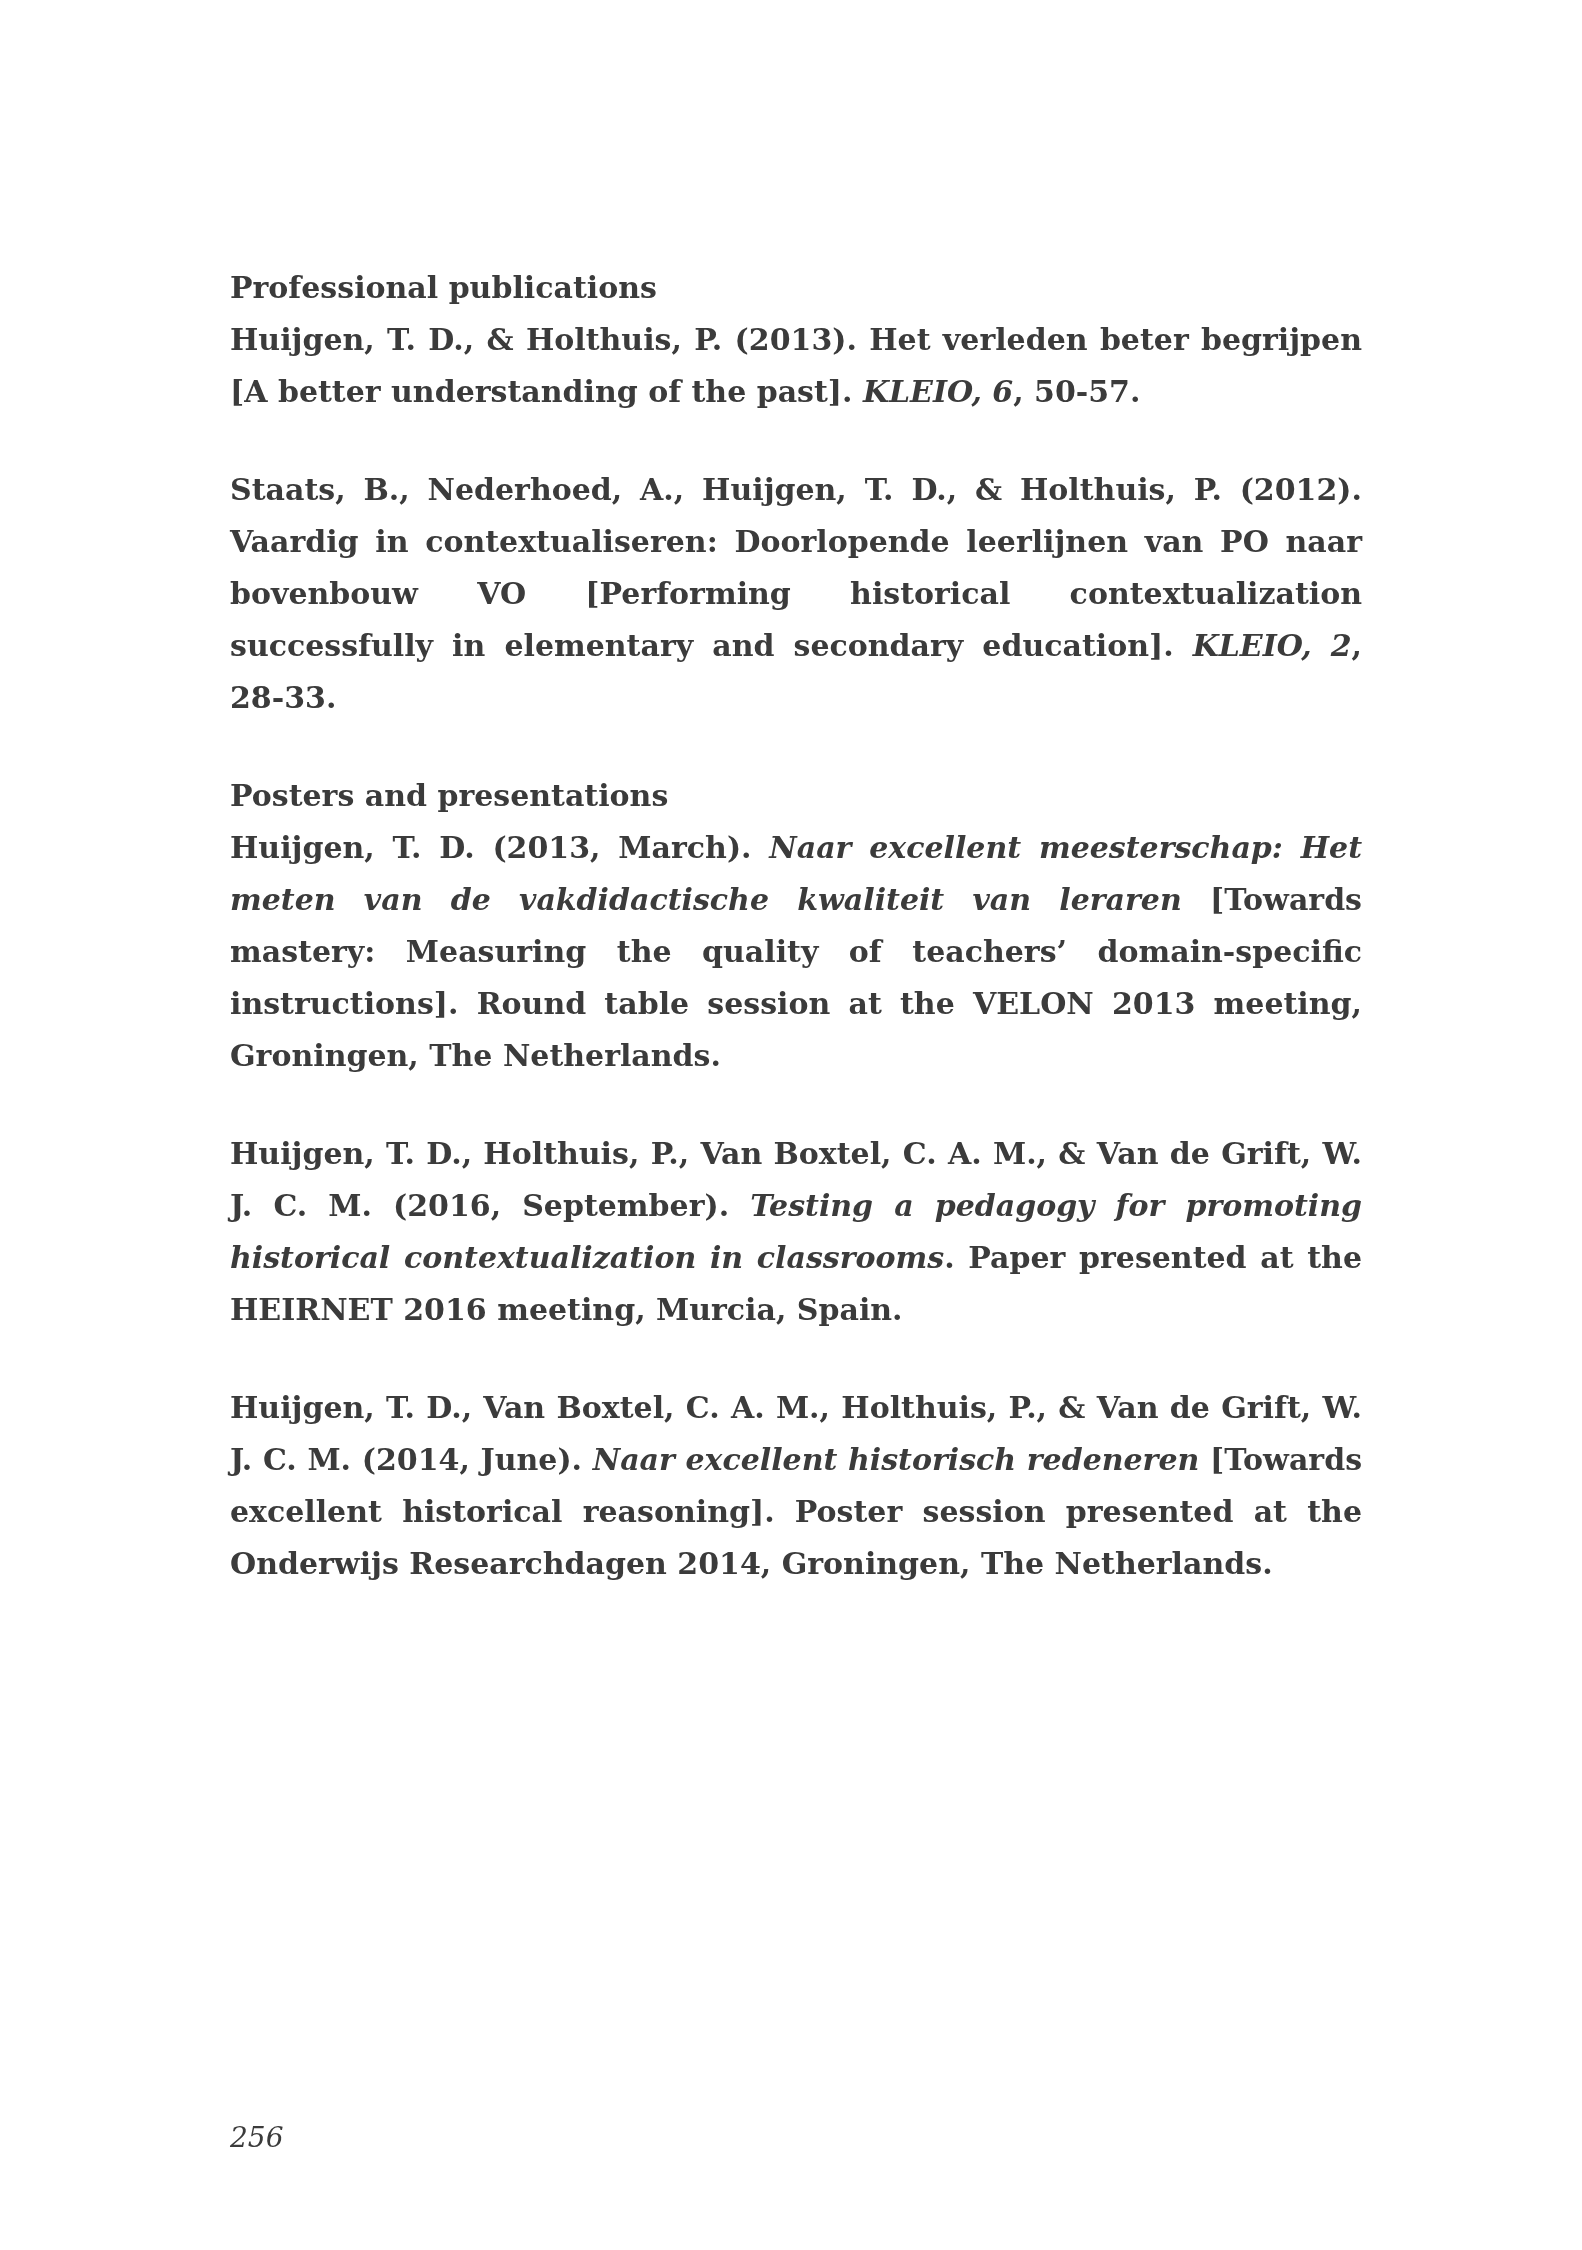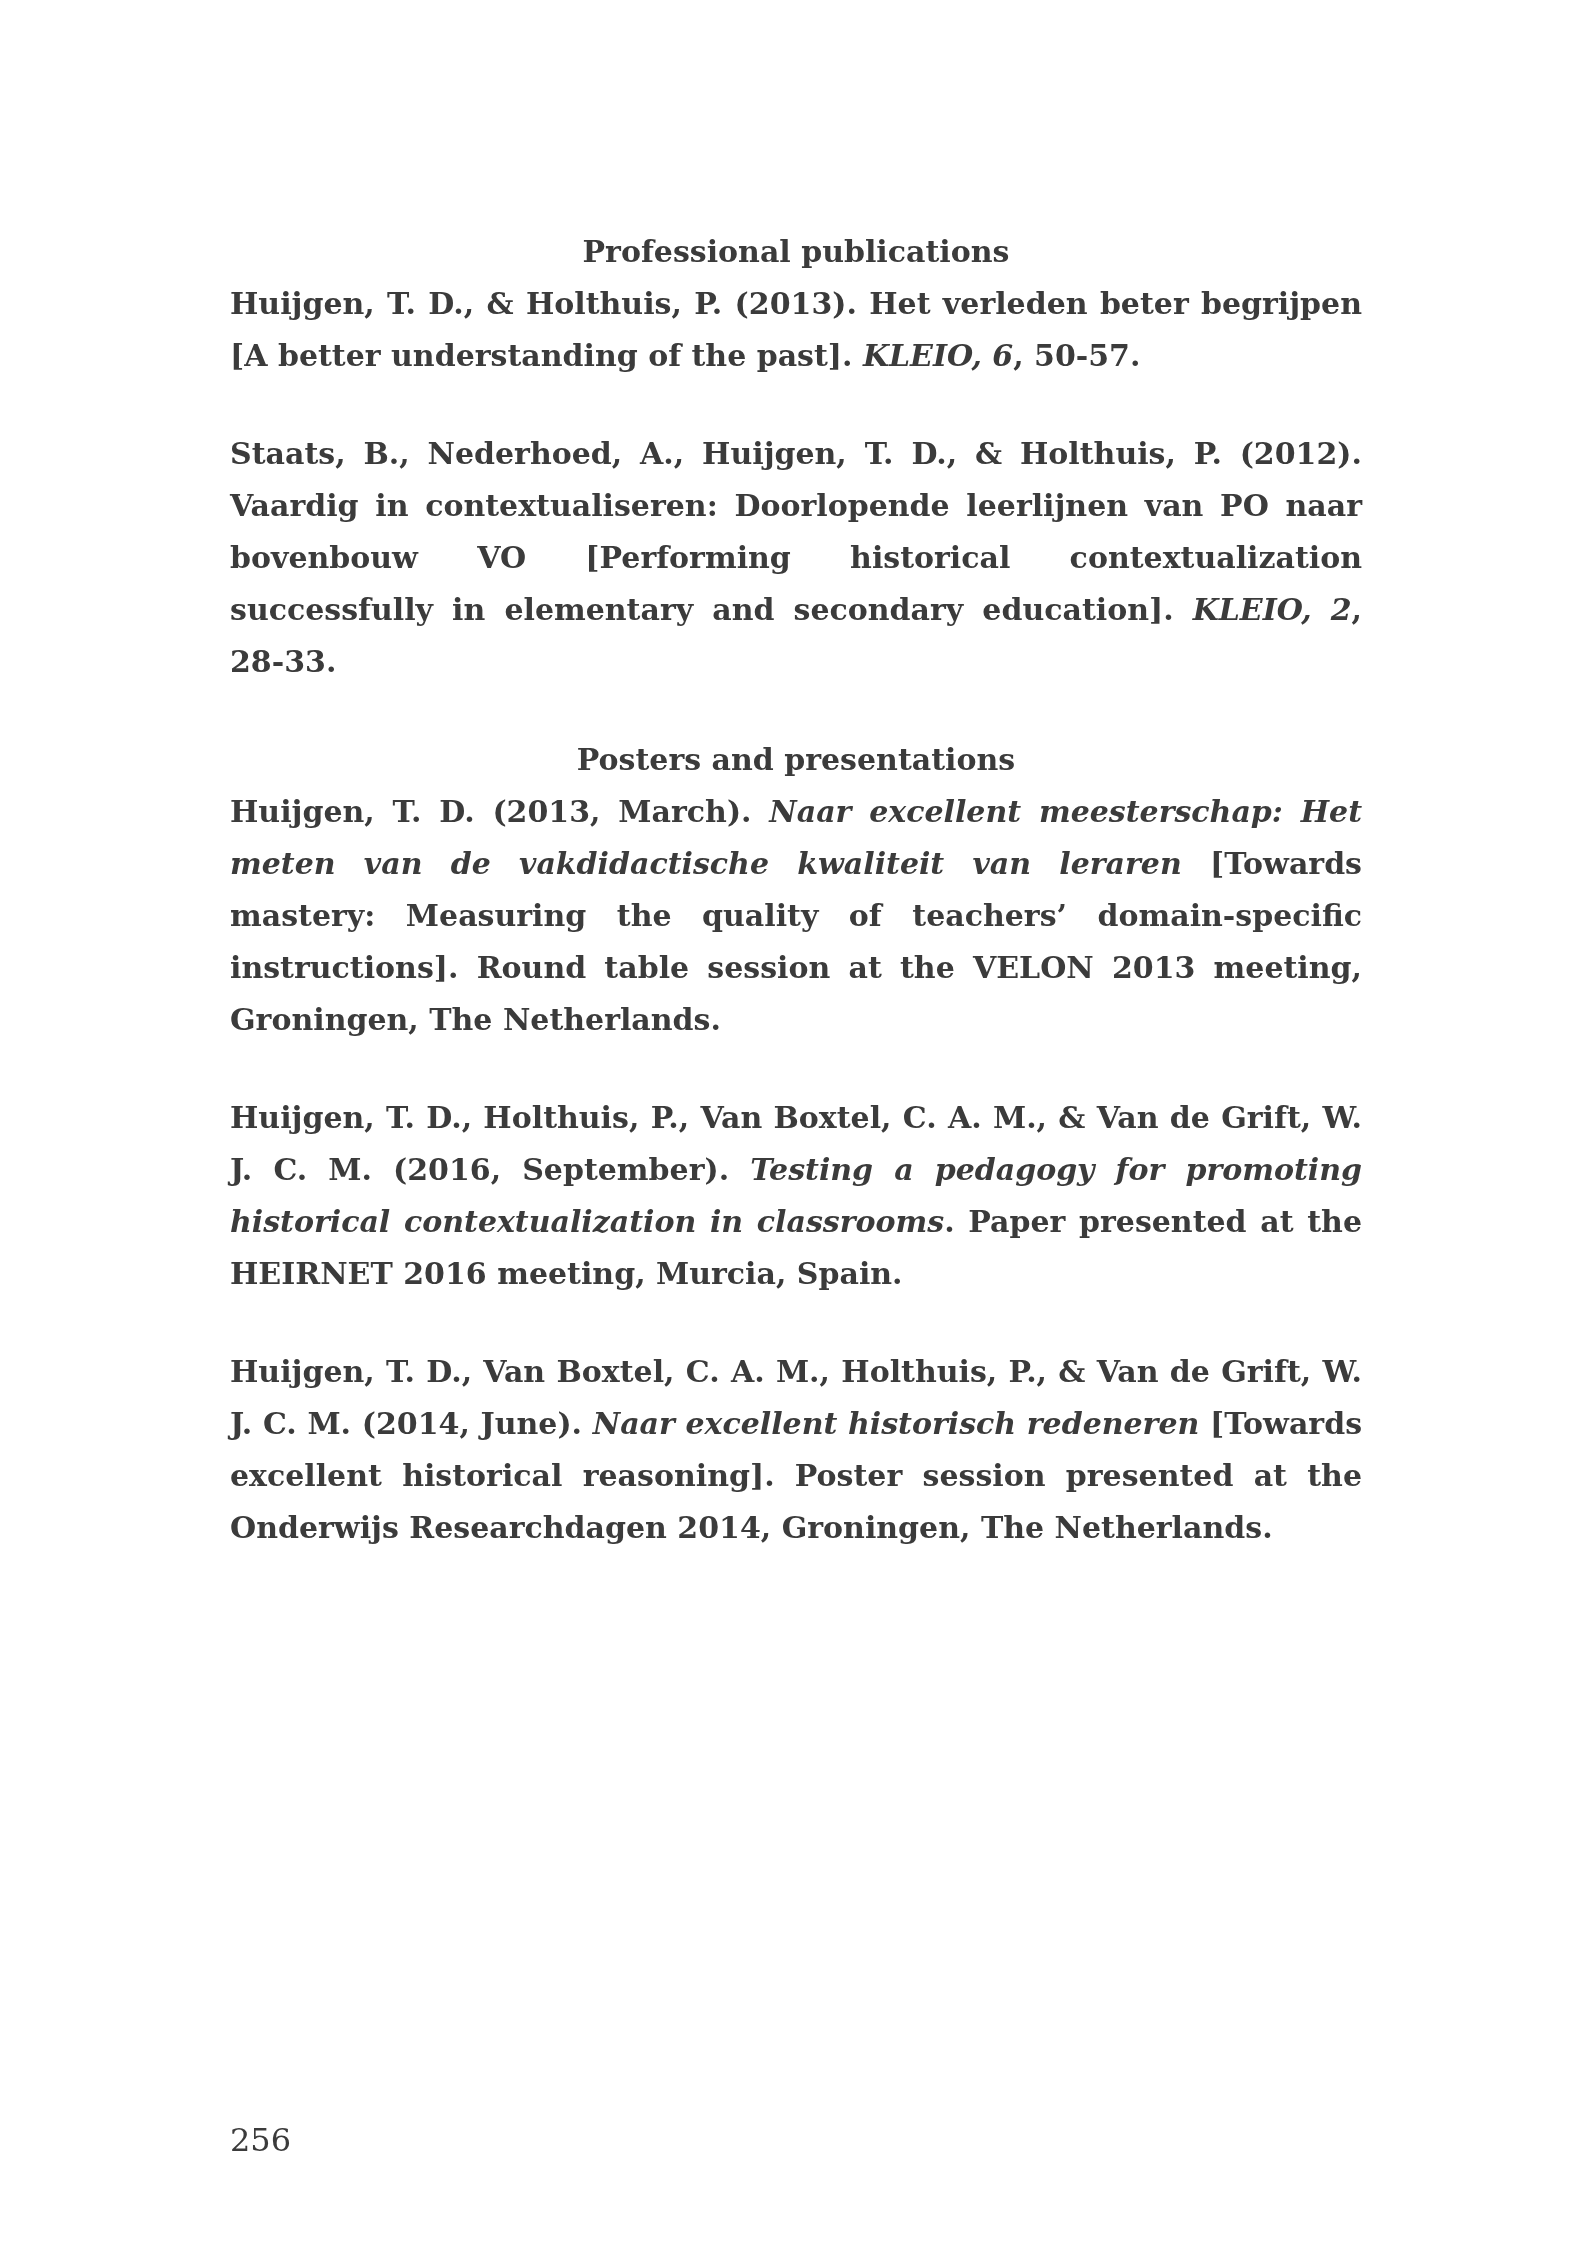--- a/index.html
+++ b/index.html
@@ -16,36 +16,38 @@
   .content {
     position: absolute;
     left: 230px;
     top: 226px;
     width: 1132px;
   }
   .section-heading {
     font-weight: 700;
     font-size: 30px;
     line-height: 52px;
-    text-align: center;
+    text-align: left;
+    margin-top: 36px;
   }
   p.entry {
     margin: 0 0 46px 0;
     font-size: 30px;
     line-height: 52px;
     text-align: justify;
     font-weight: bold;
   }
   .it { font-style: italic; }
   .page-number {
     position: absolute;
     left: 230px;
     top: 2124px;
-    font-size: 32px;
+    font-size: 28px;
     line-height: 1;
+    font-style: italic;
   }
 </style>
 </head>
 <body>
 
 <div class="content">
   <div id="sections-root">
       <div class="section-heading">Professional publications</div>
       <p class="entry"><span class="rm">Huijgen, T. D., &amp; Holthuis, P. (2013). Het verleden beter begrijpen [A better understanding of the past]. </span><span class="it">KLEIO, 6</span><span class="rm">, 50-57.</span></p>
       <p class="entry"><span class="rm">Staats, B., Nederhoed, A., Huijgen, T. D., &amp; Holthuis, P. (2012). Vaardig in contextualiseren: Doorlopende leerlijnen van PO naar bovenbouw VO [Performing historical contextualization successfully in elementary and secondary education]. </span><span class="it">KLEIO, 2</span><span class="rm">, 28-33.</span></p>

